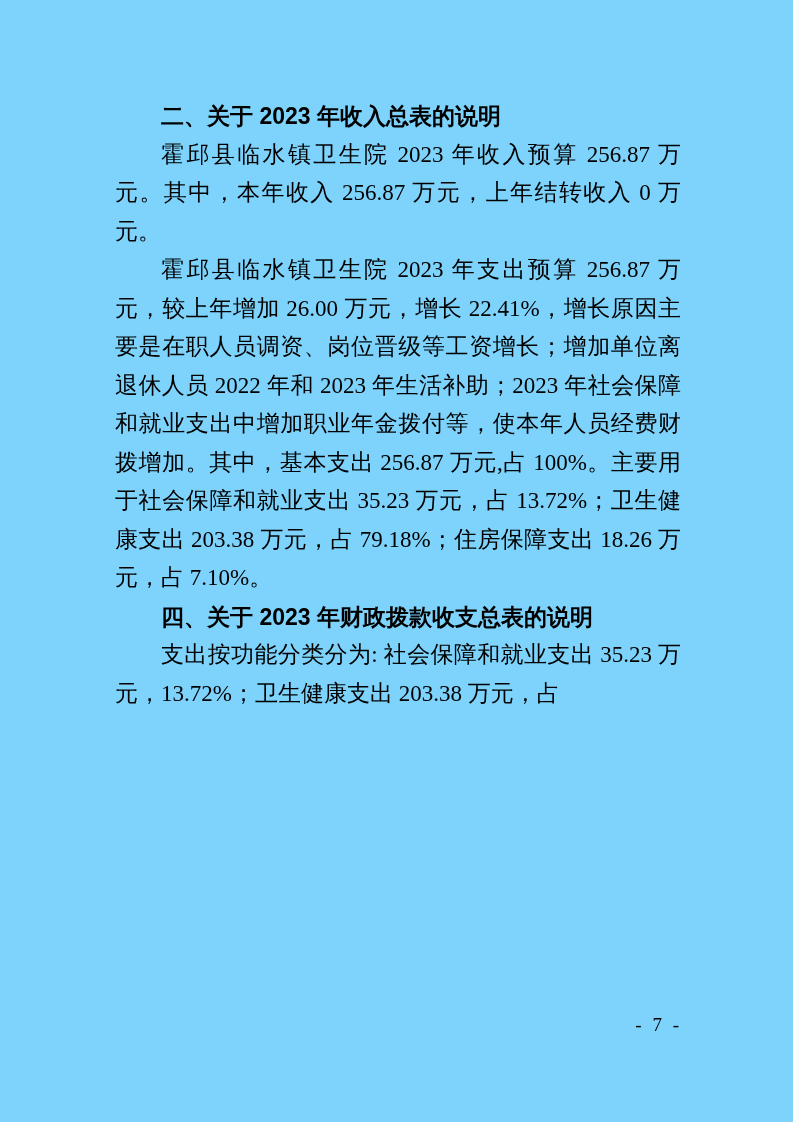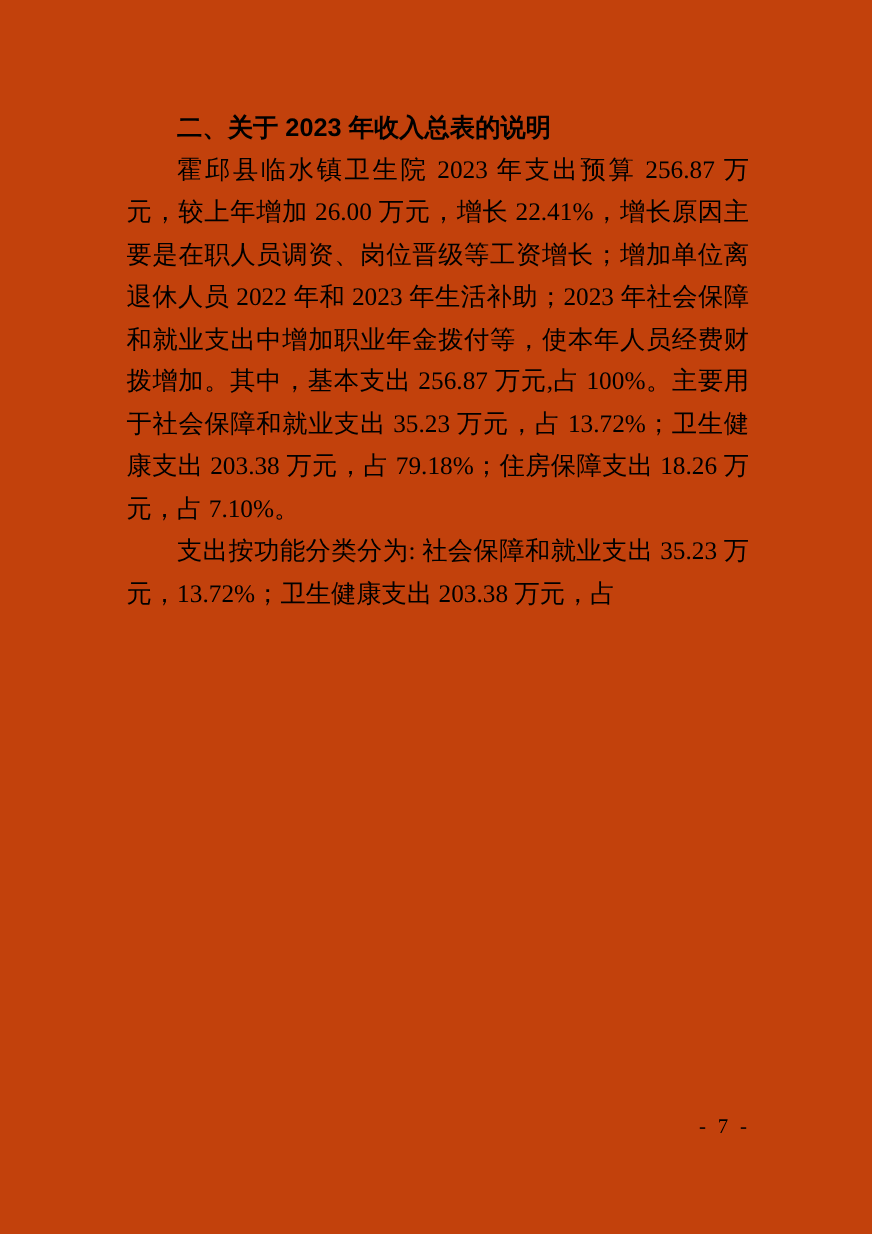--- a/index.html
+++ b/index.html
@@ -4,21 +4,21 @@
 <style>
   html, body {
     margin: 0;
     padding: 0;
     background: #ffffff;
   }
   .page {
     position: relative;
     width: 793px;
     height: 1122px;
-    background: #c2410c;
+    background: #7dd3fc;
     color: #000000;
     overflow: hidden;
   }
   .content {
     position: absolute;
     left: 115px;
     top: 97px;
     width: 566px;
     font-family: "Liberation Serif", "DejaVu Serif", serif;
     font-size: 23px;
@@ -44,17 +44,19 @@
     letter-spacing: 3px;
     color: #000000;
   }
 </style>
 </head>
 <body>
 
 <div class="page">
   <main class="content" id="sections-container">
       <p class="heading">二、关于 2023 年收入总表的说明</p>
+      <p class="paragraph">霍邱县临水镇卫生院 2023 年收入预算 256.87 万元。其中，本年收入 256.87 万元，上年结转收入 0 万元。</p>
       <p class="paragraph">霍邱县临水镇卫生院 2023 年支出预算 256.87 万元，较上年增加 26.00 万元，增长 22.41%，增长原因主要是在职人员调资、岗位晋级等工资增长；增加单位离退休人员 2022 年和 2023 年生活补助；2023 年社会保障和就业支出中增加职业年金拨付等，使本年人员经费财拨增加。其中，基本支出 256.87 万元,占 100%。主要用于社会保障和就业支出 35.23 万元，占 13.72%；卫生健康支出 203.38 万元，占 79.18%；住房保障支出 18.26 万元，占 7.10%。</p>
+      <p class="heading">四、关于 2023 年财政拨款收支总表的说明</p>
       <p class="paragraph">支出按功能分类分为: 社会保障和就业支出 35.23 万元，13.72%；卫生健康支出 203.38 万元，占</p>
     </main>
   <div class="page-number">- 7 -</div>
 </div>
 
 </body></html>

